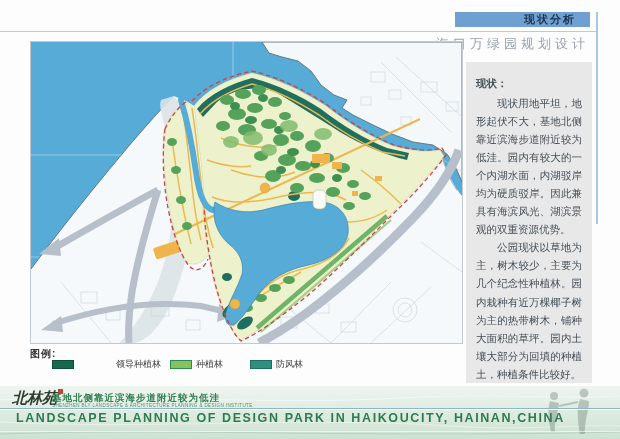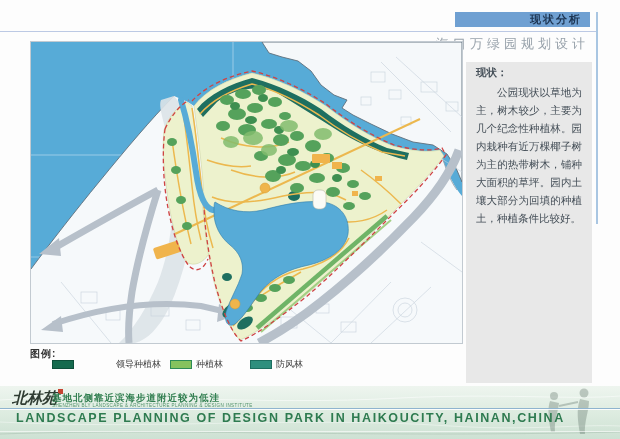--- a/index.html
+++ b/index.html
@@ -1,30 +1,30 @@
 <!DOCTYPE html>
 <html><head>
 <meta charset="utf-8">
 <style>
   html,body{margin:0;padding:0;background:#ffffff;}
   #board{position:relative;width:620px;height:439px;background:#fdfdfd;overflow:hidden;
          font-family:"Liberation Sans",sans-serif;}
 
   
   .section-bar{position:absolute;left:455px;top:12px;width:135px;height:15px;background:#6fa0d2;}
-  .section-bar span{display:block;height:15px;line-height:15px;text-align:right;padding-right:8px;
+  .section-bar span{display:block;height:15px;line-height:15px;text-align:right;padding-right:14px;
       font-size:11px;font-weight:bold;color:#1d3553;letter-spacing:2px;}
   .top-hline{position:absolute;left:0;top:31px;width:597px;height:1px;background:#bcc9e4;}
   .right-vline{position:absolute;left:596px;top:12px;width:2px;height:212px;background:#a9c6e2;}
   .proj-title{position:absolute;right:31px;top:35px;font-size:13px;color:#97a1aa;
       letter-spacing:4px;font-family:"Liberation Serif",serif;}
 
   
   .side-panel{position:absolute;left:466px;top:62px;width:126px;height:321px;background:#e8e8e8;
-      box-sizing:border-box;padding:4px 10px;color:#454f58;}
+      box-sizing:border-box;padding:15px 10px;color:#454f58;}
   .side-panel .hd{font-size:10.5px;font-weight:bold;margin:0 0 3px 0;}
   .side-panel p{font-size:10.5px;line-height:1.72;margin:0;text-indent:2em;text-align:justify;}
 
   
   .map-wrap{position:absolute;left:31px;top:42px;width:431px;height:301px;outline:1px solid #c2cad1;}
 
   
   .legend-title{position:absolute;left:30px;top:347px;font-size:10px;font-weight:bold;color:#333;letter-spacing:1px;}
   .legend-row{position:absolute;left:52px;top:358px;display:flex;align-items:center;}
   .legend-item{display:flex;align-items:center;font-size:9px;color:#3a3a3a;}
@@ -226,20 +226,21 @@
       <span>种植林</span>
     </div>
     <div class="legend-item gap-b">
       <span class="sw sw3" style="background-color: rgb(47, 143, 126);"></span>
       <span>防风林</span>
     </div>
   </div>
 
   <div class="side-panel">
     <div class="hd">现状：</div>
+    <p>现状用地平坦，地形起伏不大，基地北侧靠近滨海步道附近较为低洼。园内有较大的一个内湖水面，内湖驳岸均为硬质驳岸。因此兼具有海滨风光、湖滨景观的双重资源优势。</p>
     <p>公园现状以草地为主，树木较少，主要为几个纪念性种植林。园内栽种有近万棵椰子树为主的热带树木，铺种大面积的草坪。园内土壤大部分为回填的种植土，种植条件比较好。</p>
   </div>
 
   <div class="footer">
     <svg class="f-waves" viewBox="0 0 620 53" xmlns="http://www.w3.org/2000/svg">
       <path d="M0,14 C120,6 260,20 400,12 C500,7 570,14 620,10" stroke="rgba(255,255,255,0.5)" fill="none" stroke-width="1"></path>
       <path d="M0,36 C150,44 300,30 450,40 C530,45 580,38 620,40" stroke="rgba(255,255,255,0.4)" fill="none" stroke-width="1"></path>
       <path d="M0,48 C180,42 360,52 620,46" stroke="rgba(120,150,130,0.25)" fill="none" stroke-width="1"></path>
     </svg>
     <svg class="f-people" viewBox="0 0 120 50" xmlns="http://www.w3.org/2000/svg">

